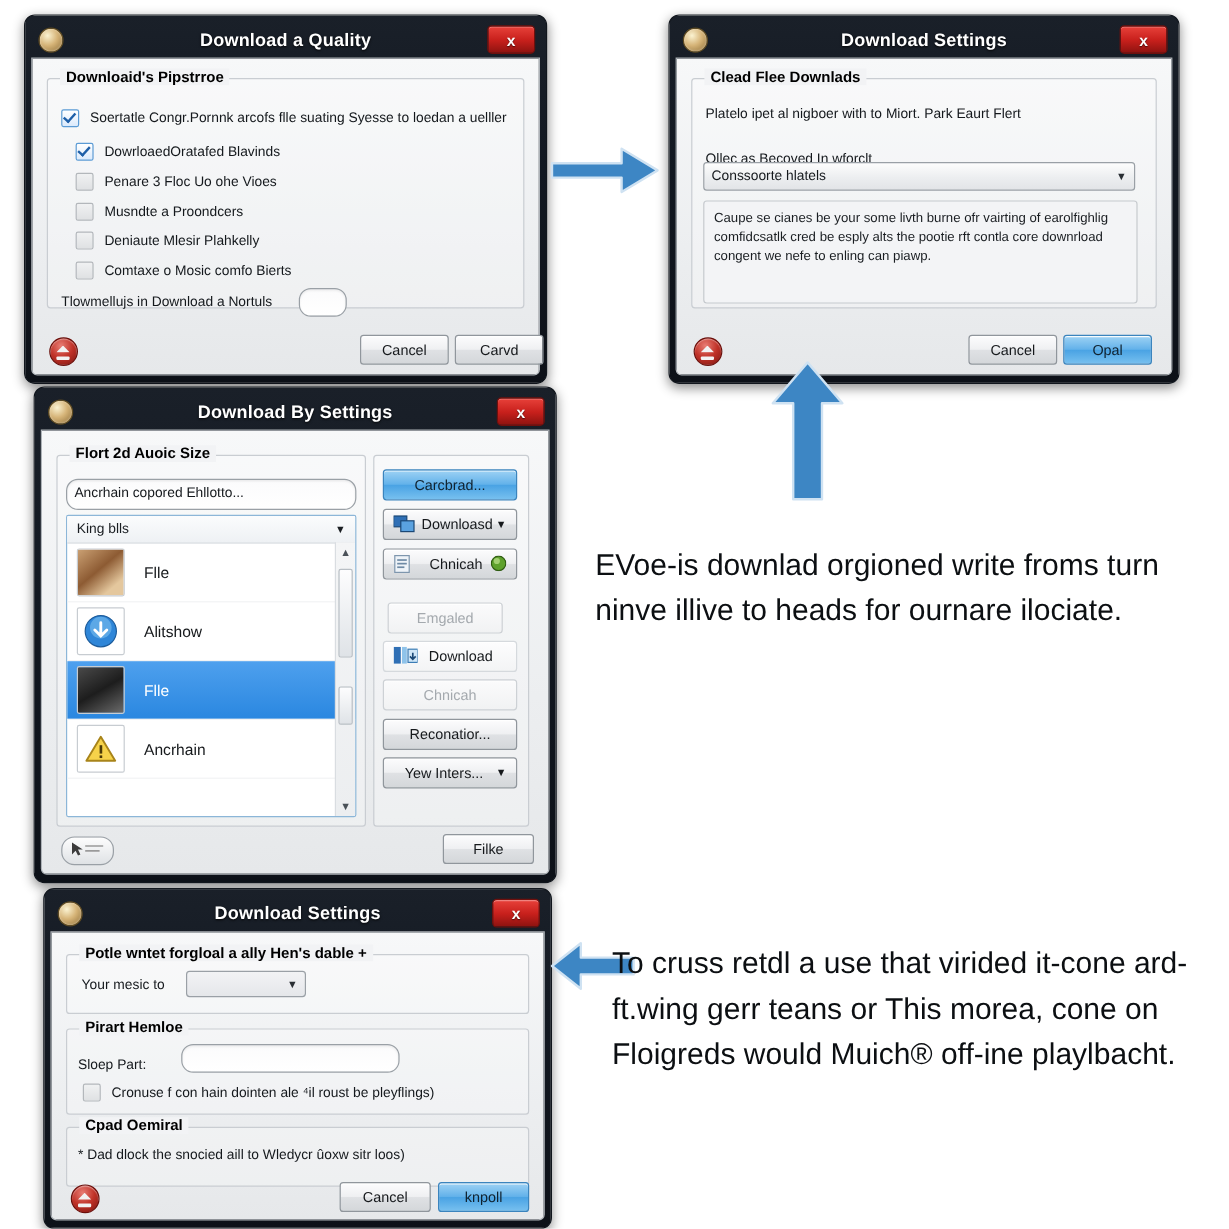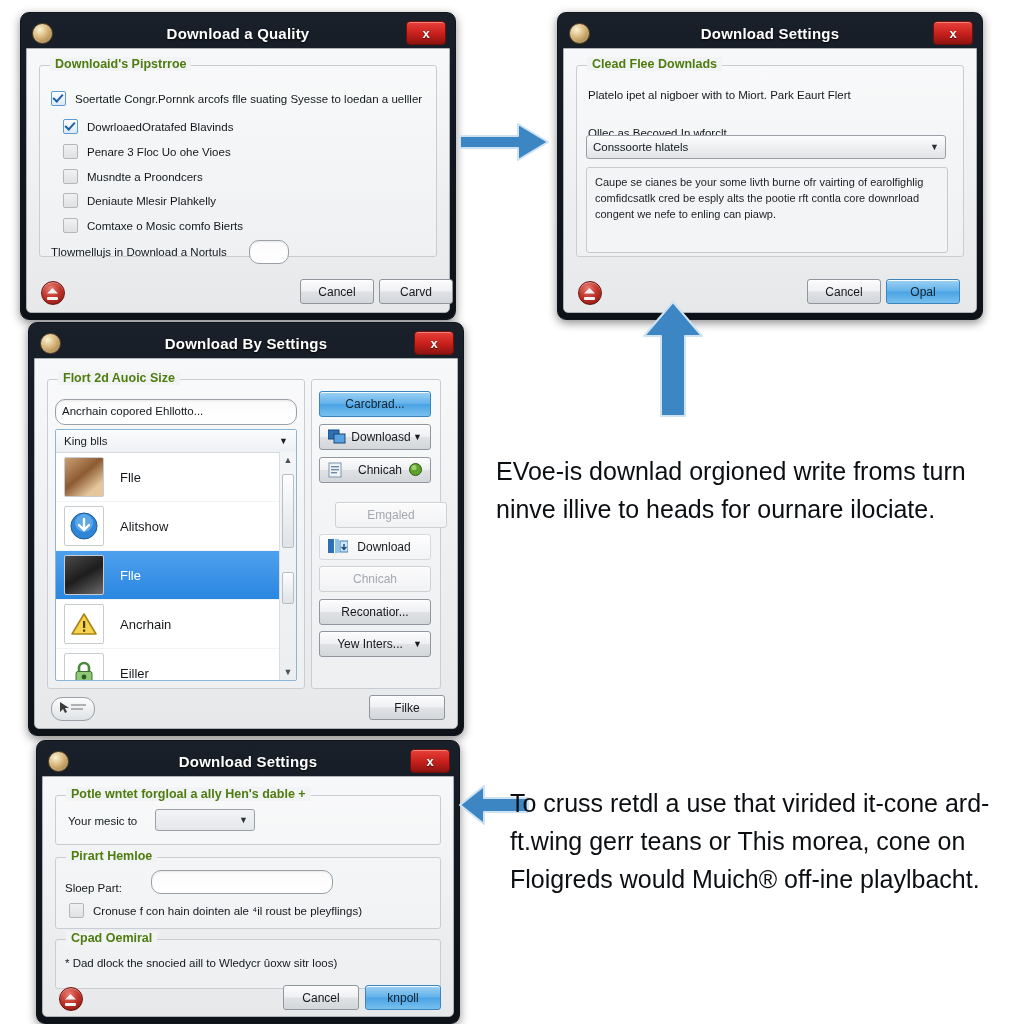--- a/index.html
+++ b/index.html
@@ -71,21 +71,21 @@
     border-radius:3px;
     background:rgba(255,255,255,.28);
   }
   .group-title{
     position:absolute;
     top:-9px;left:10px;
     background:#f2f3f5;
     padding:0 5px;
     font-size:12.5px;
     font-weight:bold;
-    color:#4d7c0f;
+    color:#000000;
     white-space:nowrap;
   }
 
   
   .cbrow{position:absolute;display:flex;align-items:center;gap:9px;}
   .cbox{
     width:13px;height:13px;flex:none;
     border:1px solid #8a9097;
     border-radius:2px;
     background:linear-gradient(180deg,#ffffff,#e4e6e9);
@@ -357,30 +357,20 @@
           <span class="thumb">
             <svg width="30" height="30" viewBox="0 0 30 30" aria-hidden="true">
               <path d="M15 5 L27 25 L3 25 Z" fill="#f6d34a" stroke="#a8841a" stroke-width="1.6" stroke-linejoin="round"></path>
               <rect x="14" y="12" width="2.2" height="7" fill="#4a3a08"></rect>
               <rect x="14" y="20.5" width="2.2" height="2.2" fill="#4a3a08"></rect>
             </svg>
           </span>
           <span>Ancrhain</span>
         </div>
 
-        <div class="litem">
-          <span class="thumb">
-            <svg width="30" height="30" viewBox="0 0 30 30" aria-hidden="true">
-              <path d="M10 14 V10 a5 5 0 0 1 10 0 V14" fill="none" stroke="#4f8a3c" stroke-width="2.6"></path>
-              <rect x="7" y="13.5" width="16" height="13" rx="2" fill="#8fc877" stroke="#3f7030"></rect>
-              <circle cx="15" cy="19" r="2.4" fill="#2f5a23"></circle>
-            </svg>
-          </span>
-          <span>Eiller</span>
-        </div>
 
         <div class="scrollcol">
           <div class="sc-arrow">▲</div>
           <div class="sc-thumb" style="top:22px;height:72px;"></div>
           <div class="sc-thumb" style="top:120px;height:30px;"></div>
           <div class="sc-arrow" style="position:absolute;bottom:0;left:0;right:0;">▼</div>
         </div>
       </div>
 
       <div class="group" style="left:276px;top:20px;width:128px;height:308px;"></div>
@@ -409,21 +399,21 @@
         </span>
         <span style="margin-left:10px;">Chnicah</span>
         <span class="bcaret">
           <svg width="13" height="13" viewBox="0 0 13 13" aria-hidden="true">
             <circle cx="6.5" cy="6.5" r="6" fill="#5ea12c" stroke="#2f5c12"></circle>
             <circle cx="5" cy="4.5" r="2.6" fill="#bfe38f" opacity=".7"></circle>
           </svg>
         </span>
       </span>
 
-      <span class="btn disabled" style="left:300px;top:143px;width:112px;height:26px;">Emgaled</span>
+      <span class="btn disabled" style="left:288px;top:143px;width:96px;height:26px;">Emgaled</span>
 
       <span class="btn flat" style="left:284px;top:175px;width:112px;height:26px;">
         <span class="bicon">
           <svg width="20" height="15" viewBox="0 0 20 15" aria-hidden="true">
             <rect x="0" y="0" width="6" height="14" fill="#2f6fb5"></rect>
             <rect x="7" y="0" width="4" height="14" fill="#8fc3ea"></rect>
             <rect x="12" y="2" width="8" height="11" fill="#cfe6f8" stroke="#3b7cb5"></rect>
             <path d="M16 5 L16 10 M13.6 8 L16 10.4 L18.4 8" stroke="#1b4876" stroke-width="1.4" fill="none"></path>
           </svg>
         </span>

